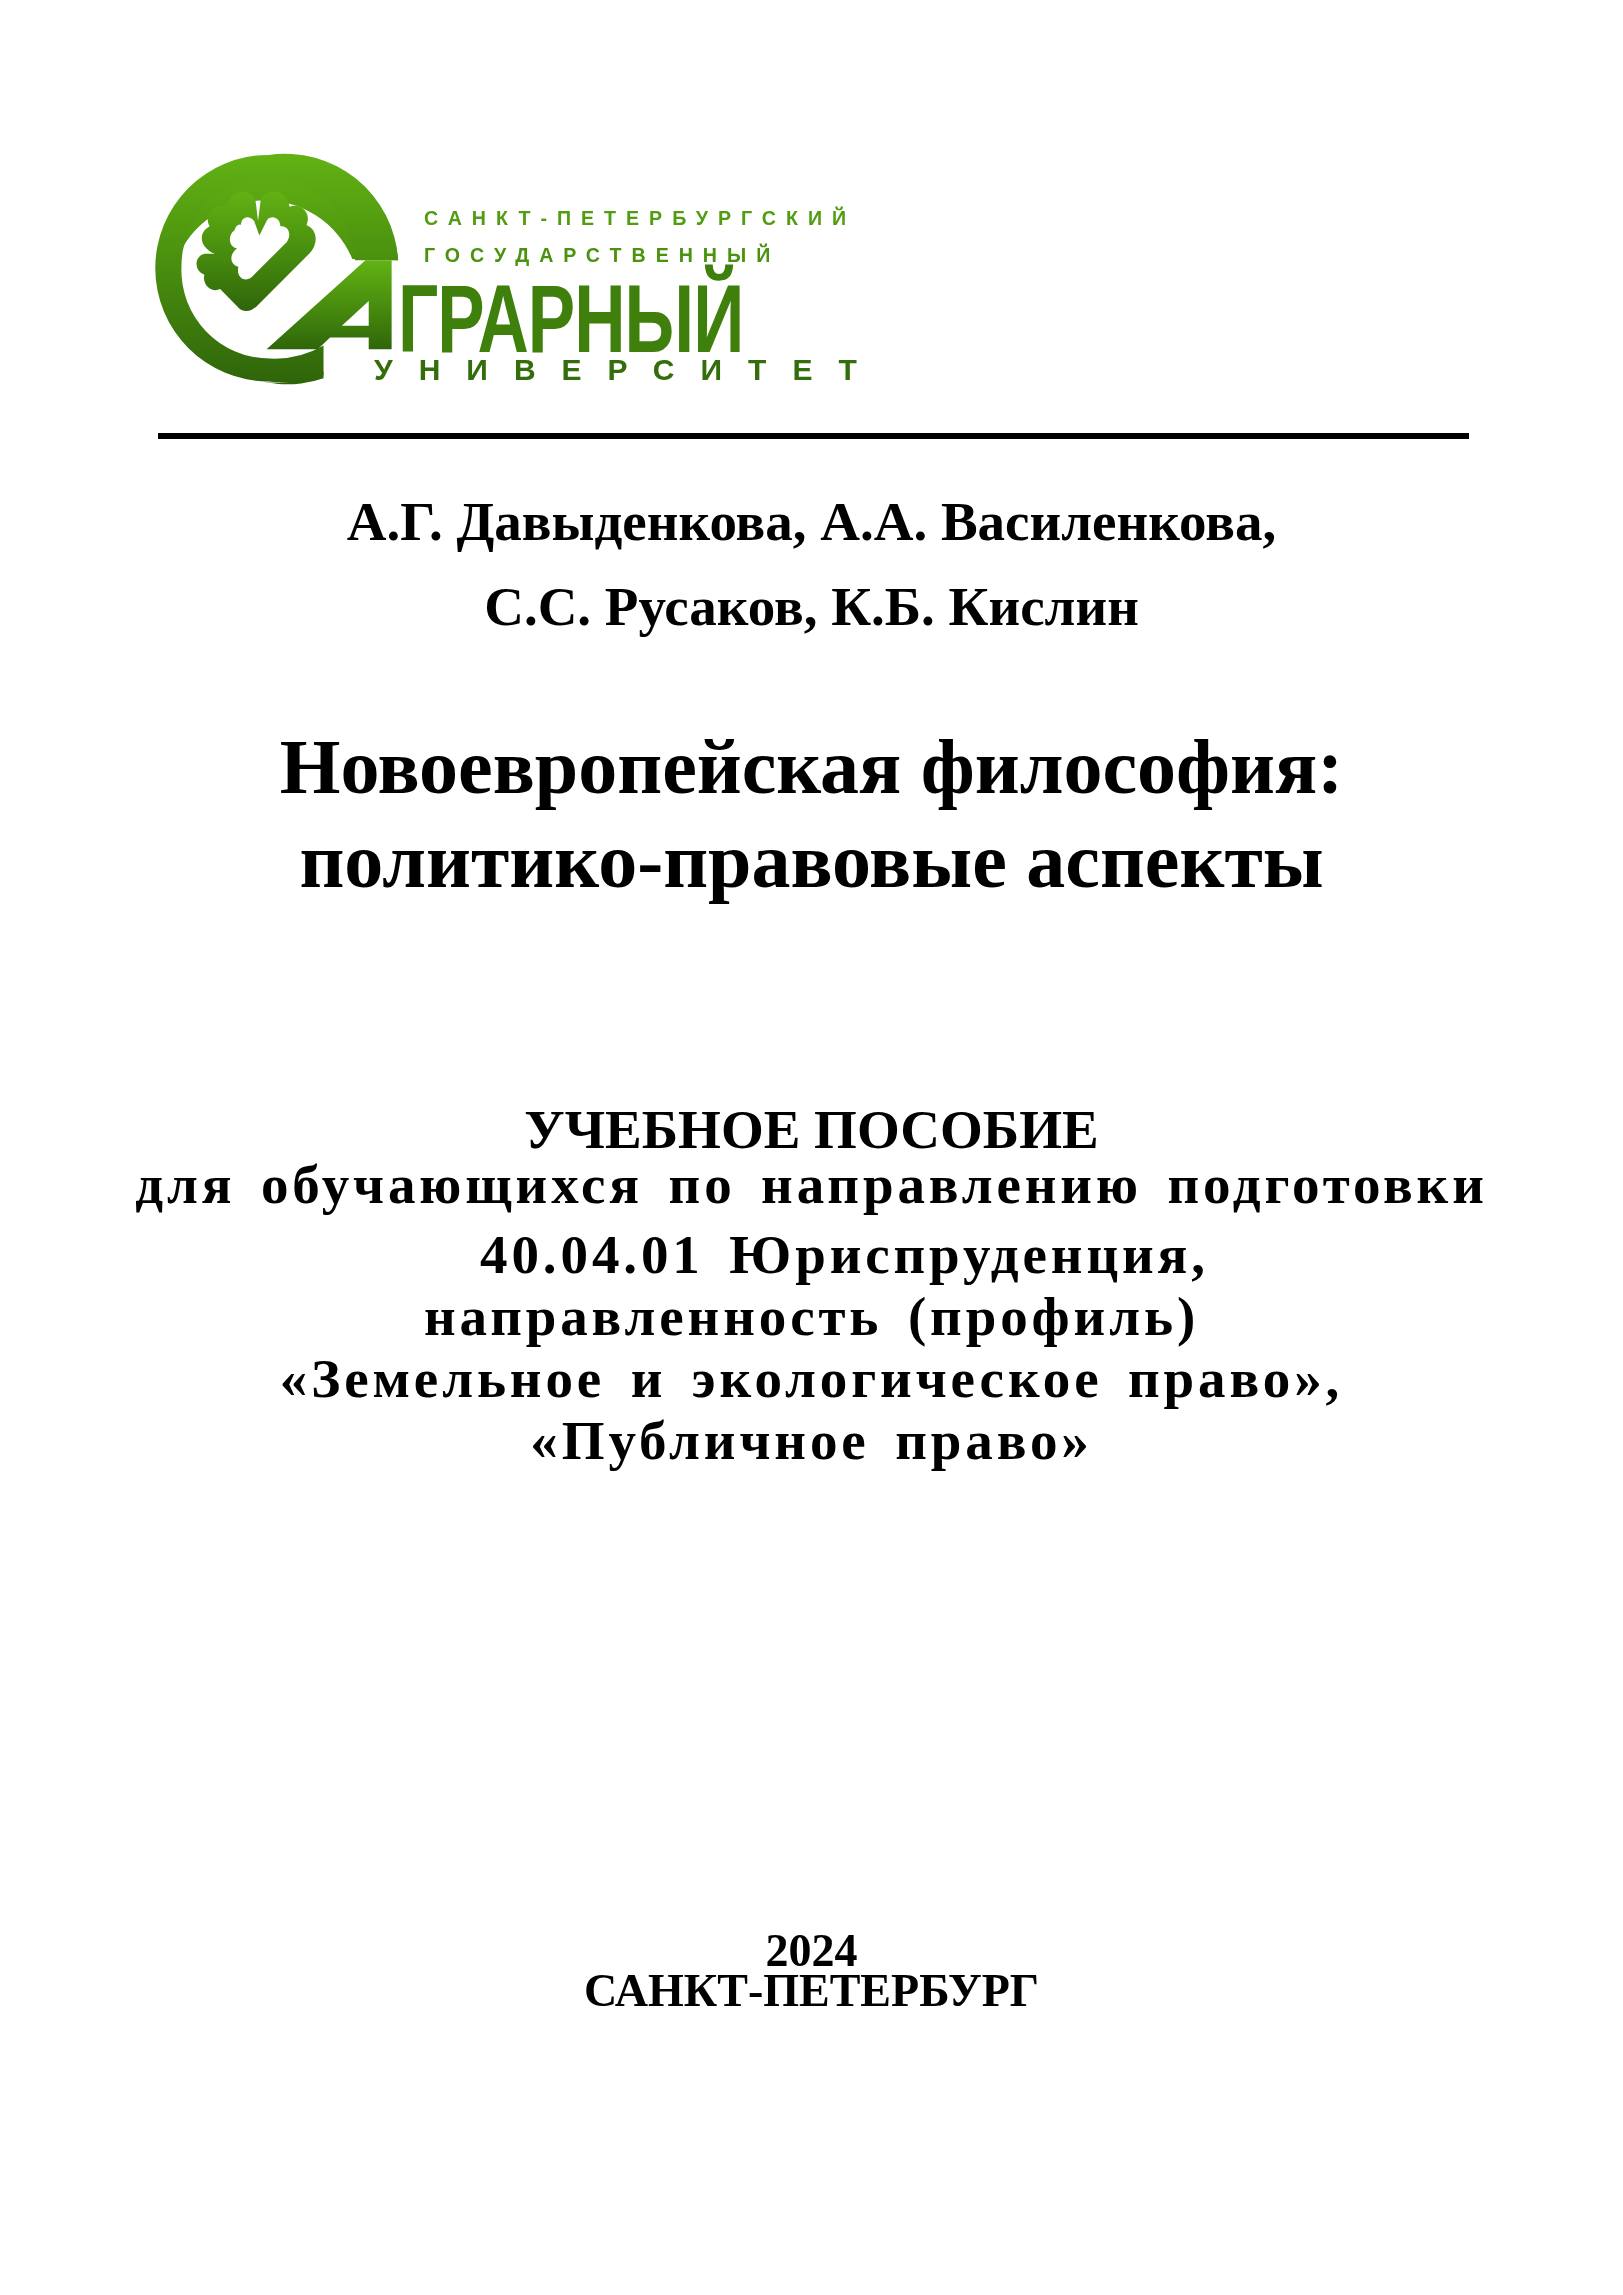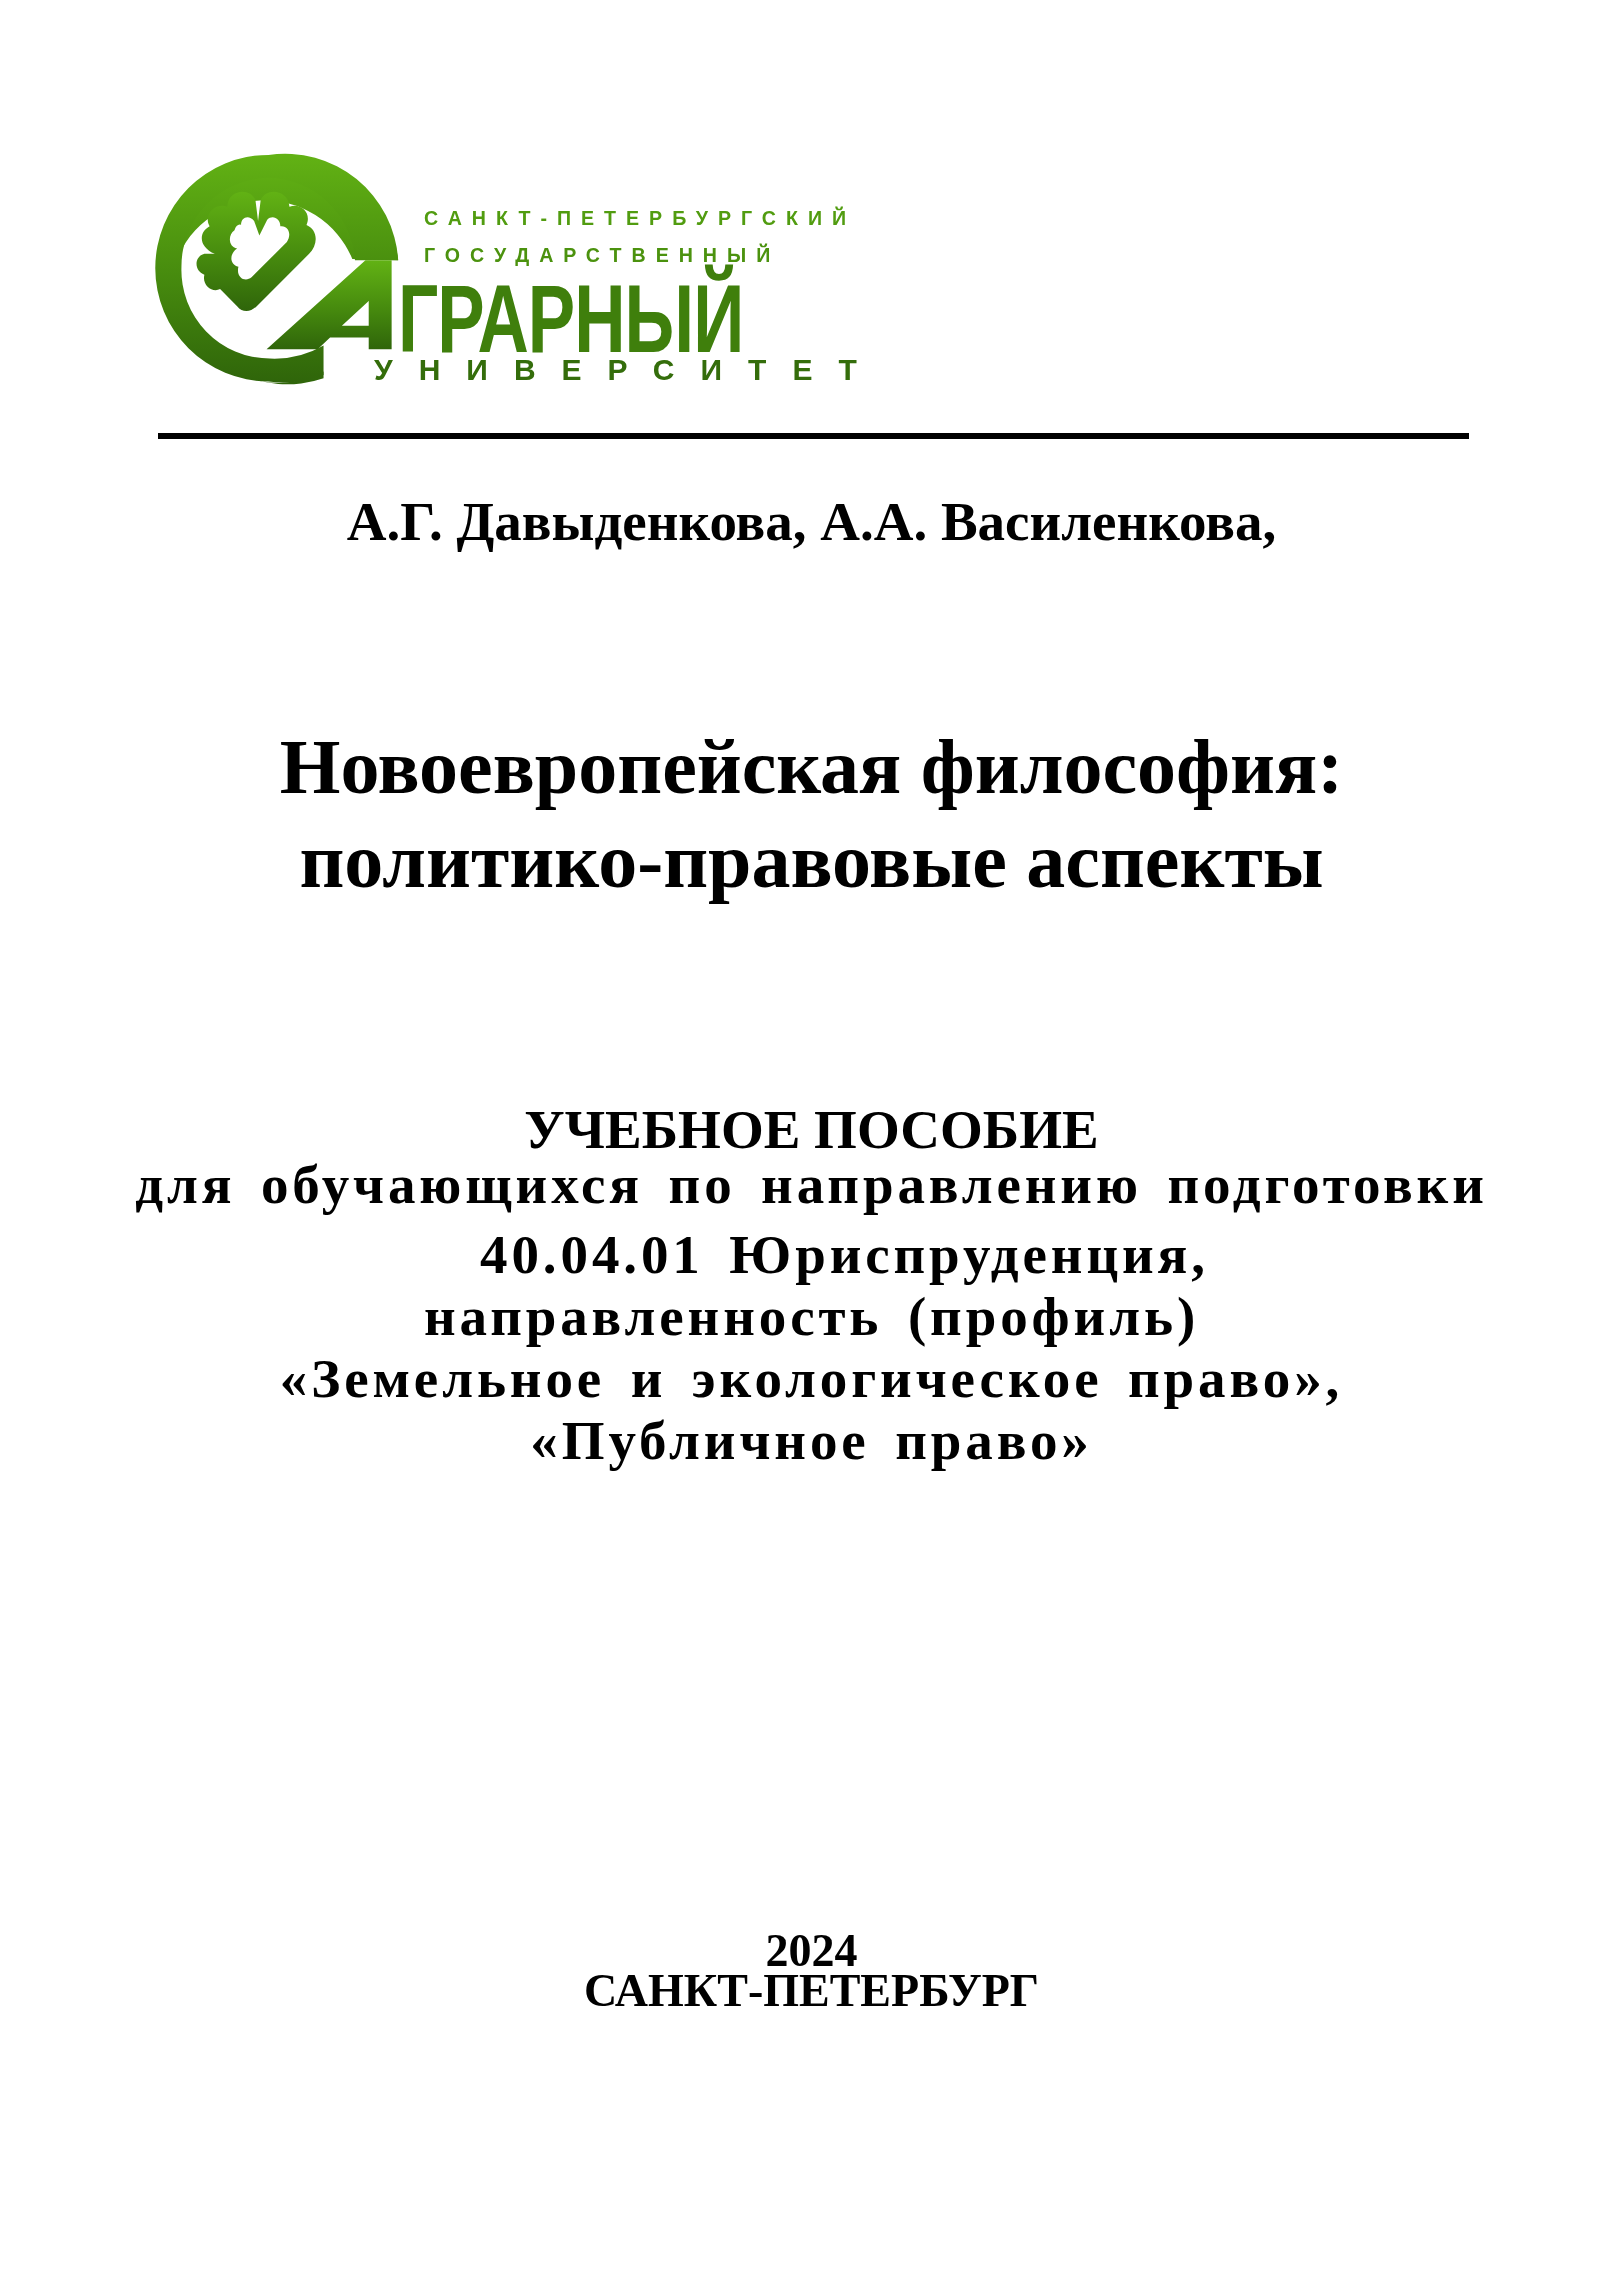--- a/index.html
+++ b/index.html
@@ -168,20 +168,21 @@
     </svg>
     <div class="logo-text logo-line1">САНКТ-ПЕТЕРБУРГСКИЙ</div>
     <div class="logo-text logo-line2">ГОСУДАРСТВЕННЫЙ</div>
     <div class="logo-text logo-big">ГРАРНЫЙ</div>
     <div class="logo-text logo-small">УНИВЕРСИТЕТ</div>
   </div>
 
   <div class="rule"></div>
 
   <div class="line authors" style="top:494px;">А.Г. Давыденкова, А.А. Василенкова,</div>
+  <div class="line authors" style="top:579px;">С.С. Русаков, К.Б. Кислин</div>
 
   <div class="line title" style="top:728px;">Новоевропейская философия:</div>
   <div class="line title" style="top:822px;">политико-правовые аспекты</div>
 
   <div class="line subtitle" style="top:1102px;">УЧЕБНОЕ ПОСОБИЕ</div>
   <div class="line subtitle spaced" style="top:1157px;">для обучающихся по направлению подготовки</div>
   <div class="line subtitle spaced" style="top:1227px;padding-left:33px;">40.04.01 Юриспруденция,</div>
   <div class="line subtitle spaced" style="top:1289px;">направленность (профиль)</div>
   <div class="line subtitle spaced" style="top:1351px;">«Земельное и экологическое право»,</div>
   <div class="line subtitle spaced" style="top:1413px;">«Публичное право»</div>

